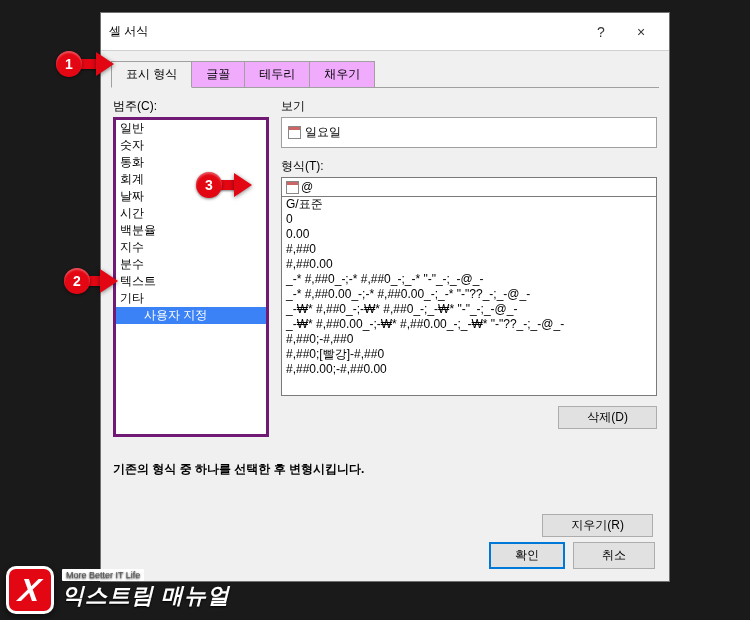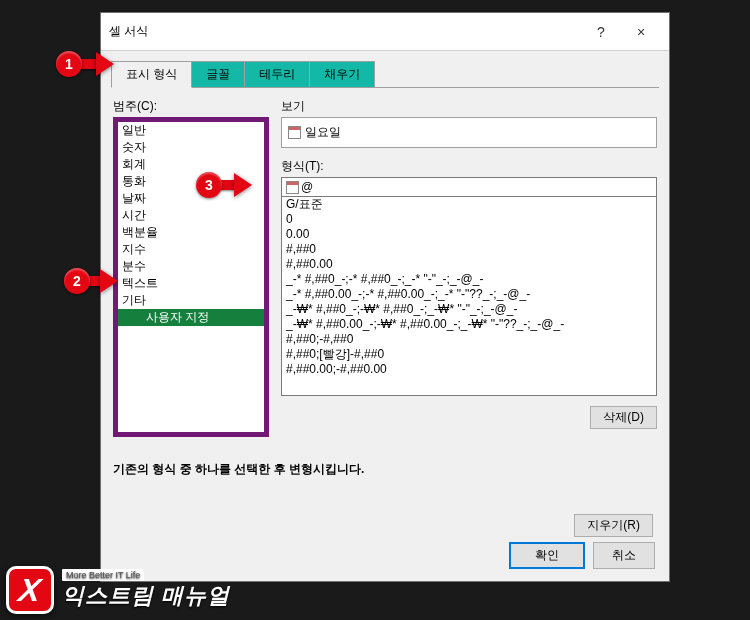--- a/index.html
+++ b/index.html
@@ -39,52 +39,52 @@
       font-size: 14px;
       color: #333;
     }
     .tabs {
       display: flex;
       margin: 10px 10px 0 10px;
       border-bottom: 1px solid #a0a0a0;
     }
     .tab {
       padding: 4px 14px;
-      background: #14b8a6;
+      background: #f0abfc;
       border: 1px solid #a0a0a0;
       border-bottom: none;
       margin-right: -1px;
       font-size: 12px;
       position: relative;
     }
     .tab.active {
       background: #f0f0f0;
       border-bottom: 1px solid #f0f0f0;
       margin-bottom: -1px;
       z-index: 2;
     }
     .content {
       padding: 10px 12px;
       display: flex;
       gap: 12px;
     }
     .left-col { width: 156px; flex-shrink: 0; }
     .label { font-size: 12px; margin-bottom: 2px; }
     .category-list {
-      border: 5px solid #701a75;
+      border: 3px solid #701a75;
       background: #fff;
       height: 320px;
       overflow: hidden;
     }
     .cat-item {
       padding: 1px 4px;
       font-size: 12px;
       line-height: 15px;
     }
-    .cat-item.selected { background: #15803d; color: #fff; padding-left: 28px; }
+    .cat-item.selected { background: #3b82f6; color: #fff; padding-left: 28px; }
     .right-col { flex: 1; }
     .preview-box {
       border: 1px solid #a0a0a0;
       background: #fff;
       padding: 6px;
       margin-top: 2px;
       margin-bottom: 10px;
       display: flex;
       align-items: center;
       gap: 4px;
@@ -112,21 +112,21 @@
       font-size: 12px;
       line-height: 15px;
       white-space: nowrap;
     }
     .delete-btn-row {
       display: flex;
       justify-content: flex-end;
       margin-top: 10px;
     }
     .btn {
-      padding: 2px 12px;
+      padding: 2px 28px;
       border: 1px solid #adadad;
       background: #e1e1e1;
       font-size: 12px;
       min-width: 62px;
       cursor: pointer;
     }
     .btn-primary {
       border: 2px solid #0078d7;
       background: #e1e1e1;
       padding: 3px 24px;
@@ -245,22 +245,22 @@
     <div class="tab">테두리</div>
     <div class="tab">채우기</div>
   </div>
 
   <div class="content">
     <div class="left-col">
       <div class="label">범주(C):</div>
       <div class="category-list" id="cat-list">
           <div class="cat-item">일반</div>
           <div class="cat-item">숫자</div>
+          <div class="cat-item">통화</div>
           <div class="cat-item">회계</div>
-          <div class="cat-item">통화</div>
           <div class="cat-item">날짜</div>
           <div class="cat-item">시간</div>
           <div class="cat-item">백분율</div>
           <div class="cat-item">지수</div>
           <div class="cat-item">분수</div>
           <div class="cat-item">텍스트</div>
           <div class="cat-item">기타</div>
           <div class="cat-item selected">사용자 지정</div>
         </div>
     </div>

